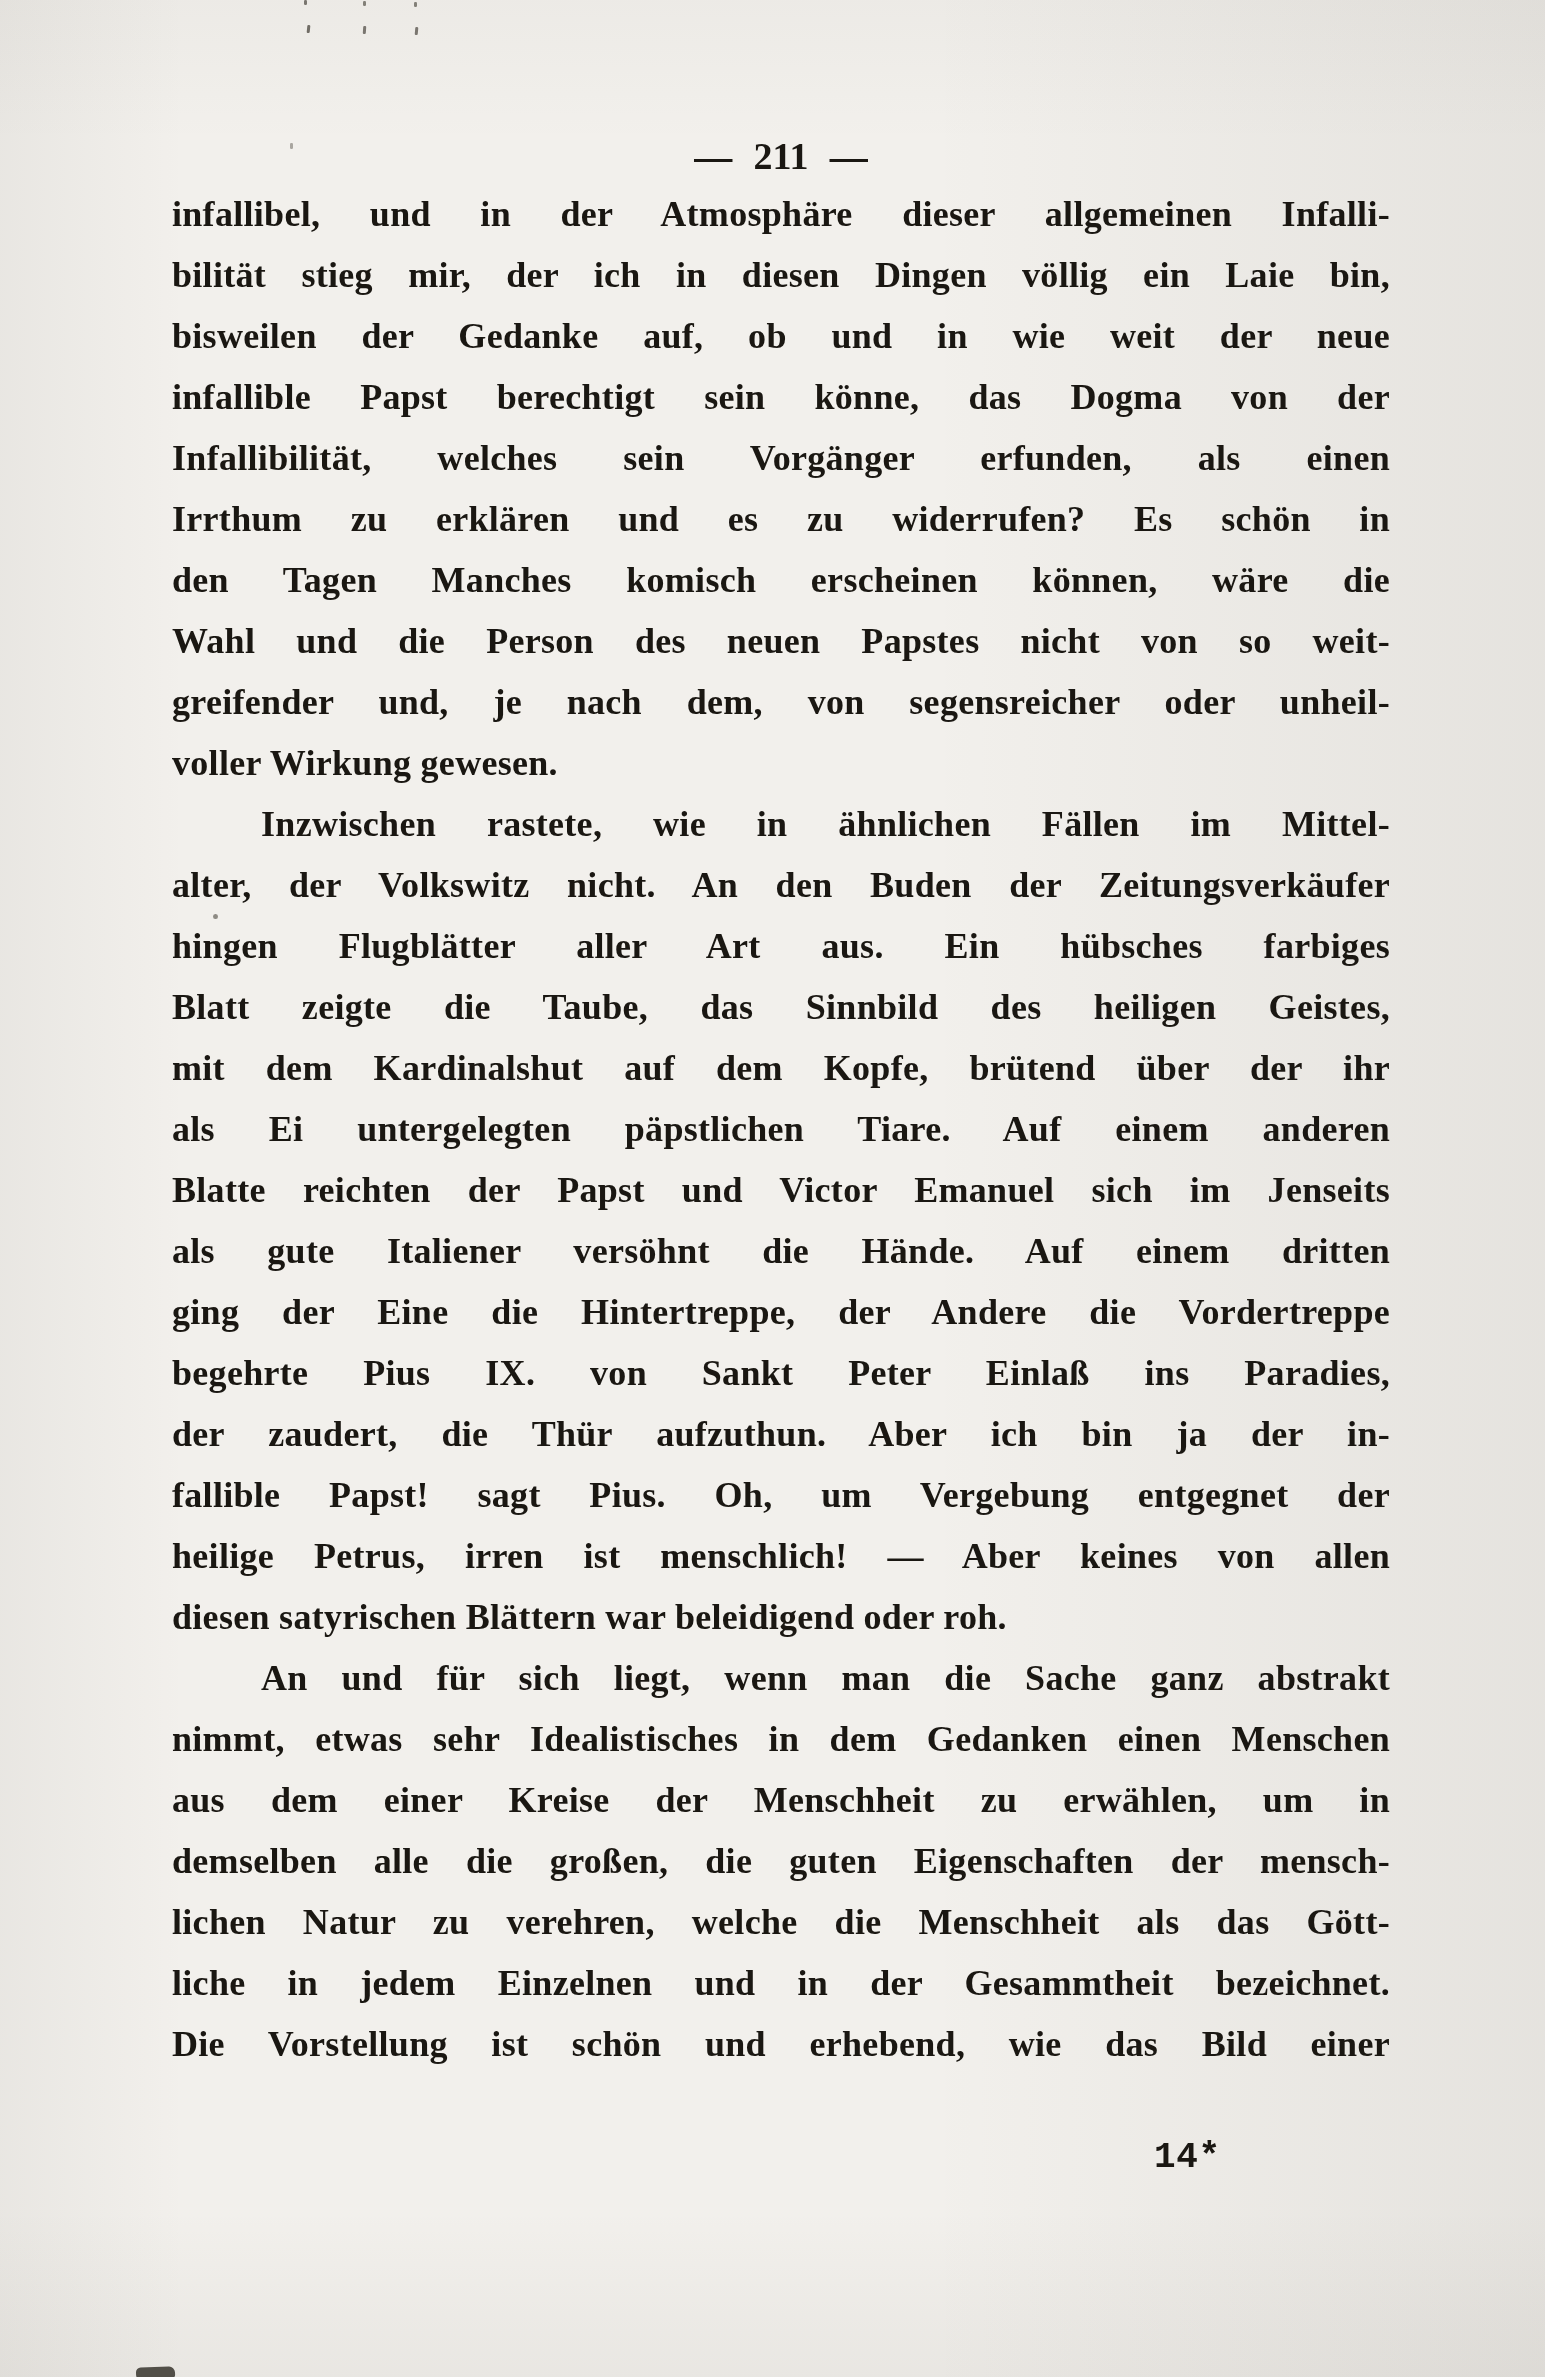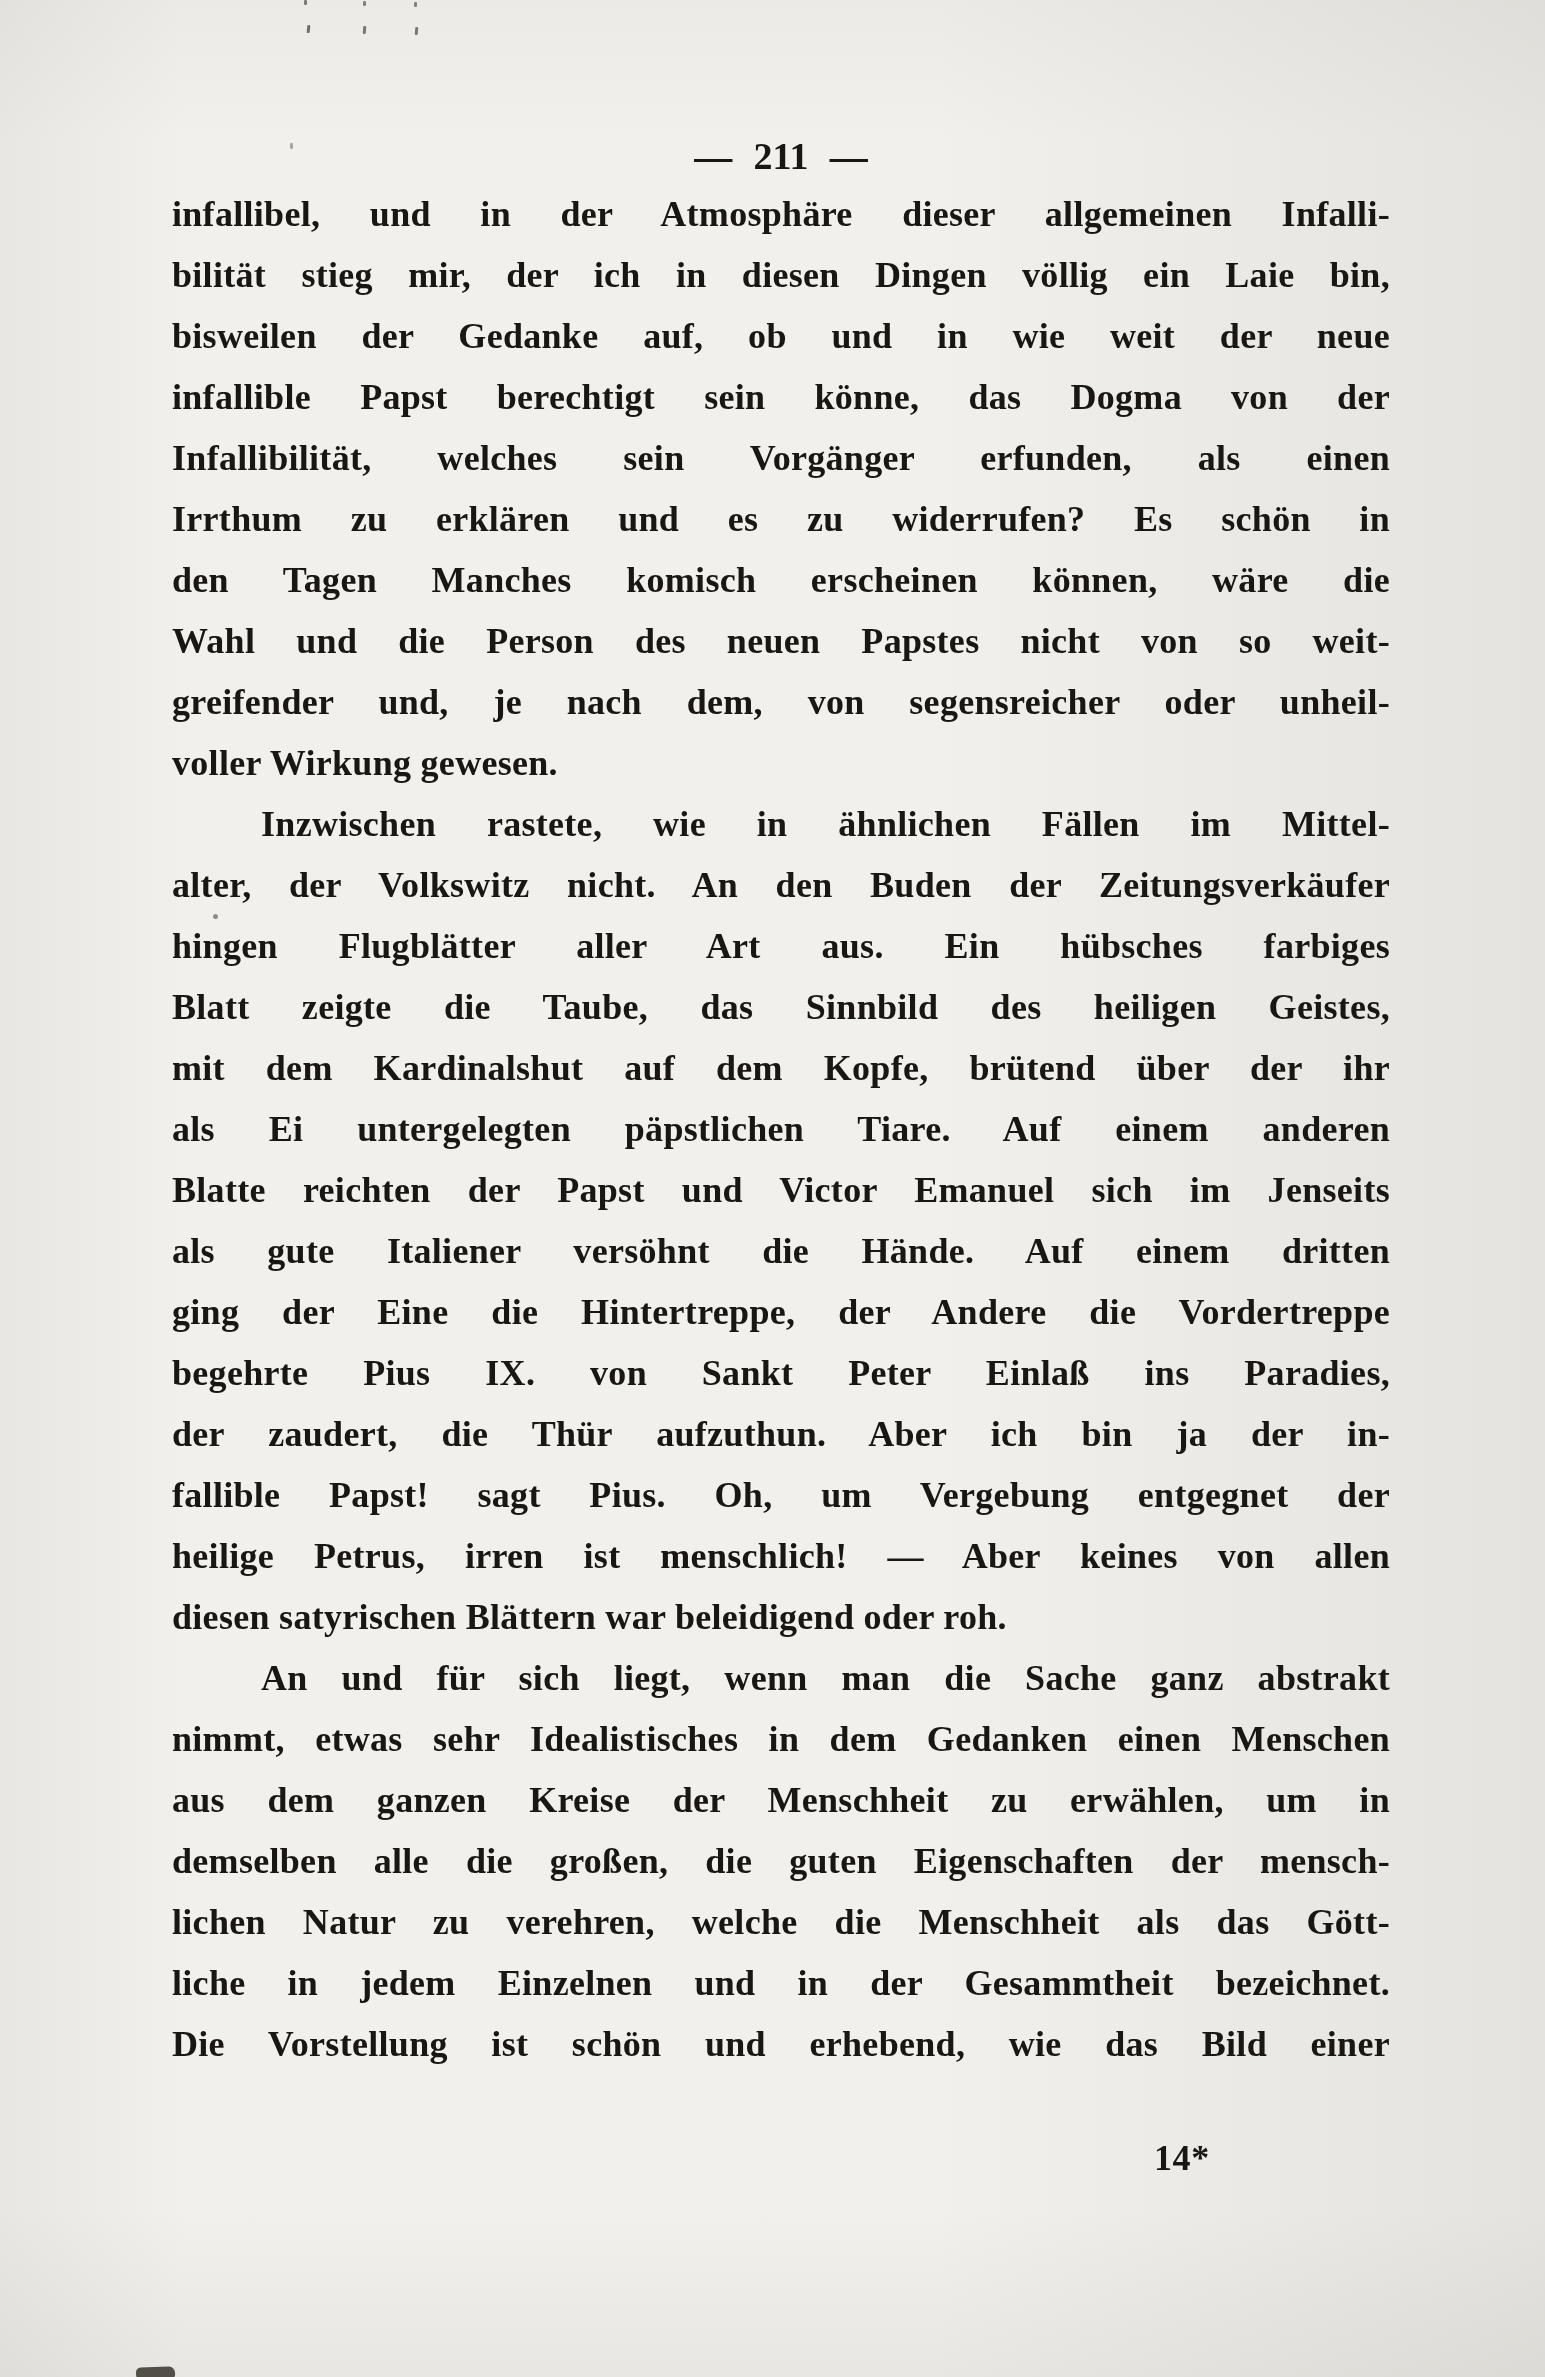--- a/index.html
+++ b/index.html
@@ -60,20 +60,21 @@
   }
   .line.flush { text-align-last: left; }
   .line.indent { text-indent: 89px; }
   .signature {
     position: absolute;
     left: 1154px;
     top: 2137px;
     font-size: 36px;
     font-weight: bold;
     letter-spacing: 0.6px;
+    font-family: Liberation Mono, monospace;
   }
   
   .speck { position: absolute; background: #3c382f; border-radius: 1.2px; }
   .speck.s1 { left: 304px; top: 0;    width: 3px;  height: 5.3px;  opacity: .65; }
   .speck.s2 { left: 363px; top: 1.2px;  width: 3px;  height: 5.3px;  opacity: .6; }
   .speck.s3 { left: 414px; top: 1.8px;  width: 3px;  height: 5.3px;  opacity: .6; }
   .speck.s4 { left: 307px; top: 25px; width: 3px;  height: 8.3px; opacity: .7; transform: rotate(6deg); }
   .speck.s5 { left: 363px; top: 26px; width: 3px;  height: 8.3px; opacity: .65; transform: rotate(4deg); }
   .speck.s6 { left: 415px; top: 27px; width: 3px;  height: 8.3px; opacity: .65; transform: rotate(5deg); }
   .speck.s7 { left: 290px; top: 143px; width: 3px; height: 6px; opacity: .4; }
@@ -119,21 +120,21 @@
     <p class="line">Blatte reichten der Papst und Victor Emanuel sich im Jenseits</p>
     <p class="line">als gute Italiener versöhnt die Hände. Auf einem dritten</p>
     <p class="line">ging der Eine die Hintertreppe, der Andere die Vordertreppe</p>
     <p class="line">begehrte Pius IX. von Sankt Peter Einlaß ins Paradies,</p>
     <p class="line">der zaudert, die Thür aufzuthun. Aber ich bin ja der in-</p>
     <p class="line">fallible Papst! sagt Pius. Oh, um Vergebung entgegnet der</p>
     <p class="line">heilige Petrus, irren ist menschlich! — Aber keines von allen</p>
     <p class="line flush">diesen satyrischen Blättern war beleidigend oder roh.</p>
     <p class="line indent">An und für sich liegt, wenn man die Sache ganz abstrakt</p>
     <p class="line">nimmt, etwas sehr Idealistisches in dem Gedanken einen Menschen</p>
-    <p class="line">aus dem ganzen Kreise der Menschheit zu erwählen, um in</p>
+    <p class="line">aus dem einer Kreise der Menschheit zu erwählen, um in</p>
     <p class="line">demselben alle die großen, die guten Eigenschaften der mensch-</p>
     <p class="line">lichen Natur zu verehren, welche die Menschheit als das Gött-</p>
     <p class="line">liche in jedem Einzelnen und in der Gesammtheit bezeichnet.</p>
     <p class="line">Die Vorstellung ist schön und erhebend, wie das Bild einer</p>
   </main>
 
   <div class="signature">14*</div>
 
   <span class="speck s1"></span>
   <span class="speck s2"></span>

